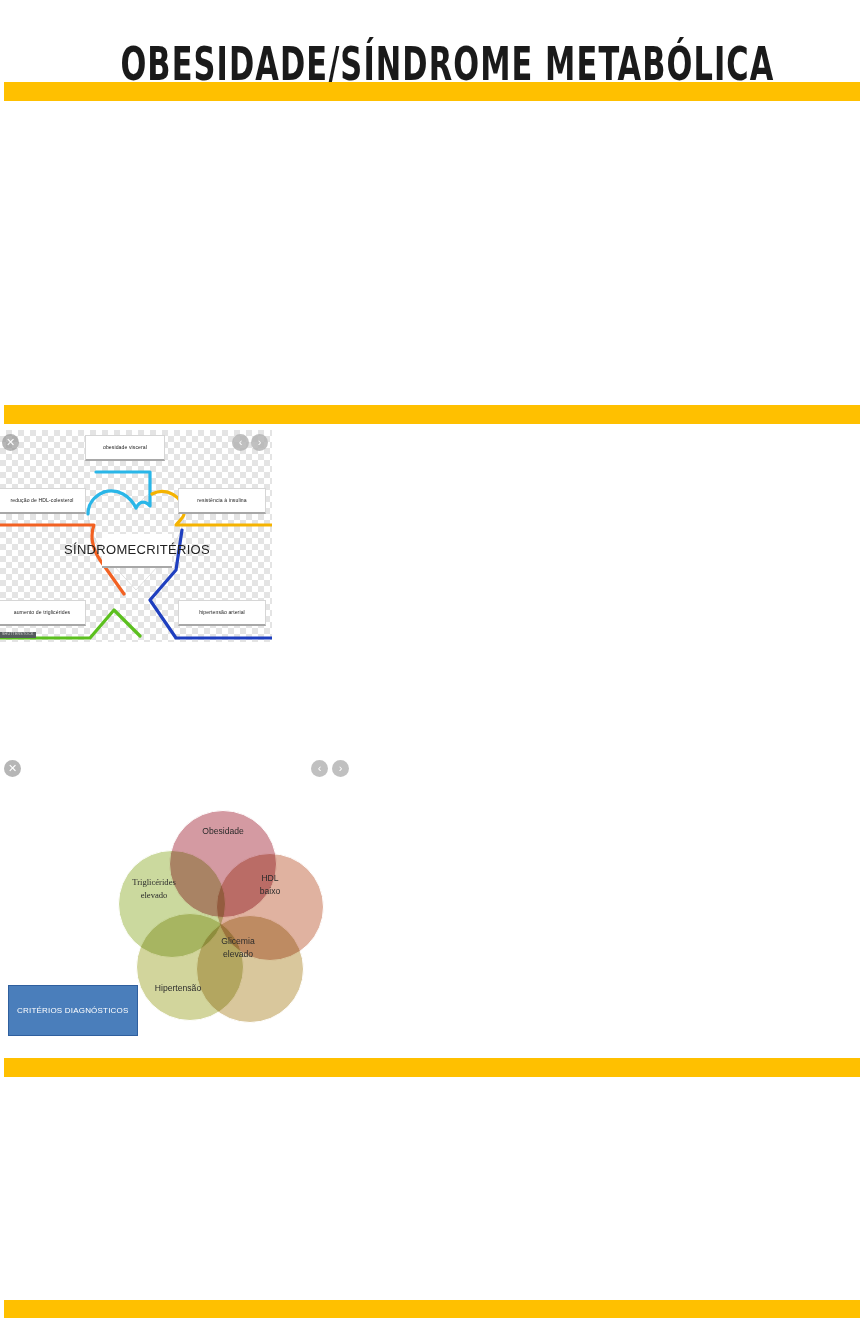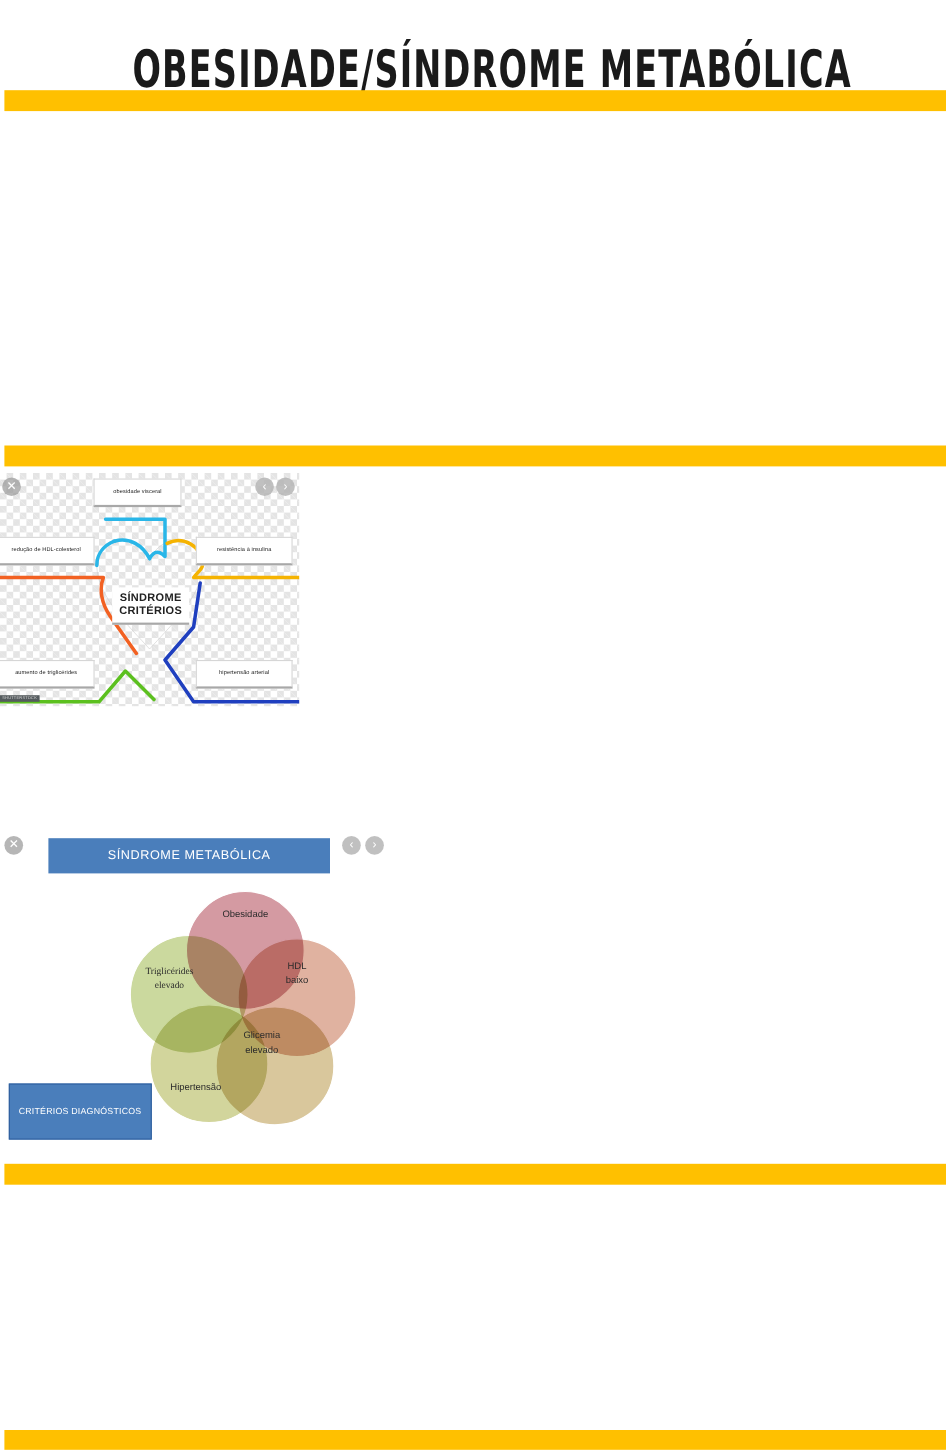--- a/index.html
+++ b/index.html
@@ -105,24 +105,24 @@
     text-align: center;
     color: #222222;
     font-size: 5.1px;
     line-height: 1.25;
     letter-spacing: 0.1px;
     padding: 2px 3px;
   }
   .hbox.center {
     border: none;
     border-bottom: 2px solid #a8a8a8;
-    font-weight: 700;
-    font-size: 10px;
+    font-weight: 400;
+    font-size: 13px;
     letter-spacing: 0.3px;
-    flex-direction: column;
+    flex-direction: row;
   }
   .watermark {
     position: absolute;
     left: 0;
     bottom: 4px;
     background: #555b5e;
     color: #d8d8d8;
     font-size: 3.6px;
     letter-spacing: 0.2px;
     padding: 1px 2px;
@@ -255,21 +255,20 @@
   <div class="viewer-btn nav" style="left:232px; top:4px;">
     <span>‹</span>
   </div>
   <div class="viewer-btn nav" style="left:251px; top:4px;">
     <span>›</span>
   </div>
 </div>
 
 <div class="embed" id="embed-venn">
 
-  <div class="venn-title">SÍNDROME METABÓLICA</div>
 
   <div class="venn-stage">
 
     <div class="venn-circle" style="left:51px; top:0px; background:#d49aa2;"></div>
 
     <div class="venn-circle" style="left:98px; top:43px; background:#e0b2a0;"></div>
 
     <div class="venn-circle" style="left:78px; top:105px; background:#d9c79c;"></div>
 
     <div class="venn-circle" style="left:18px; top:103px; background:#d2d59c;"></div>

